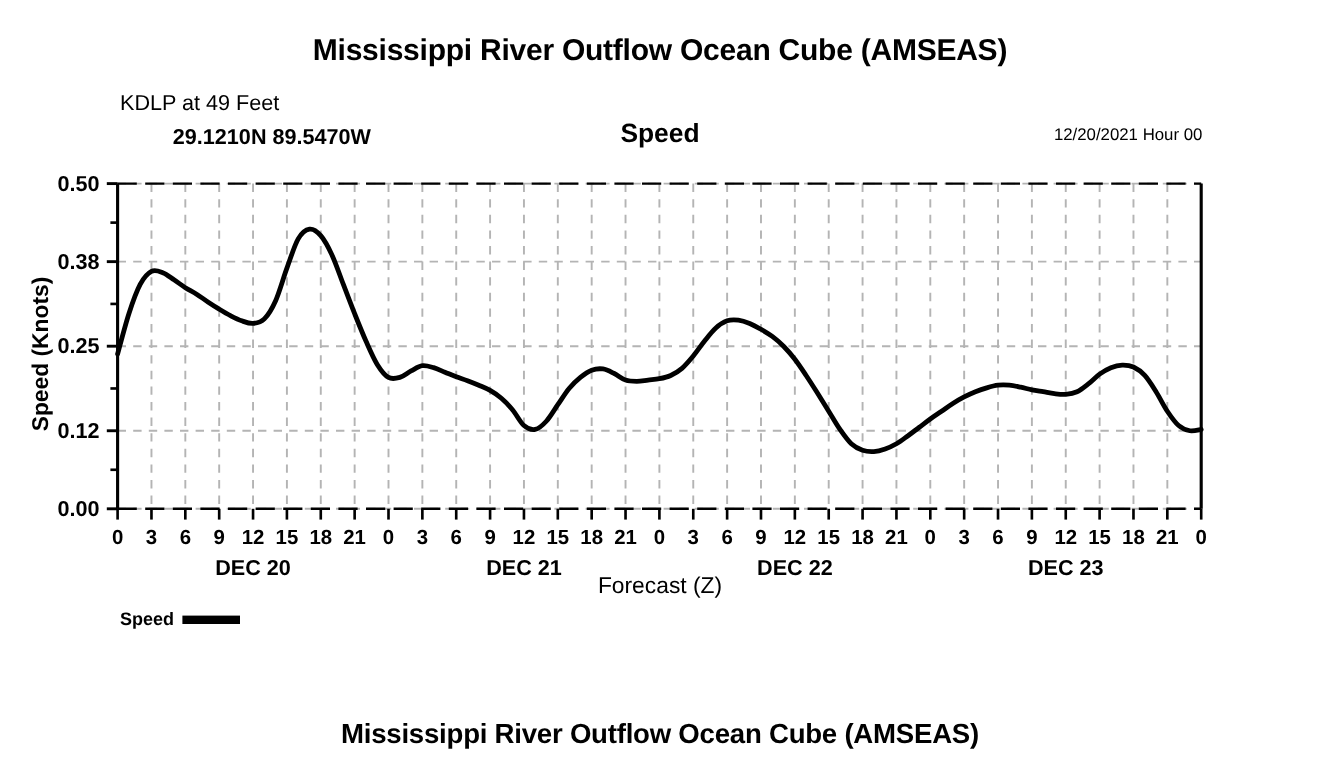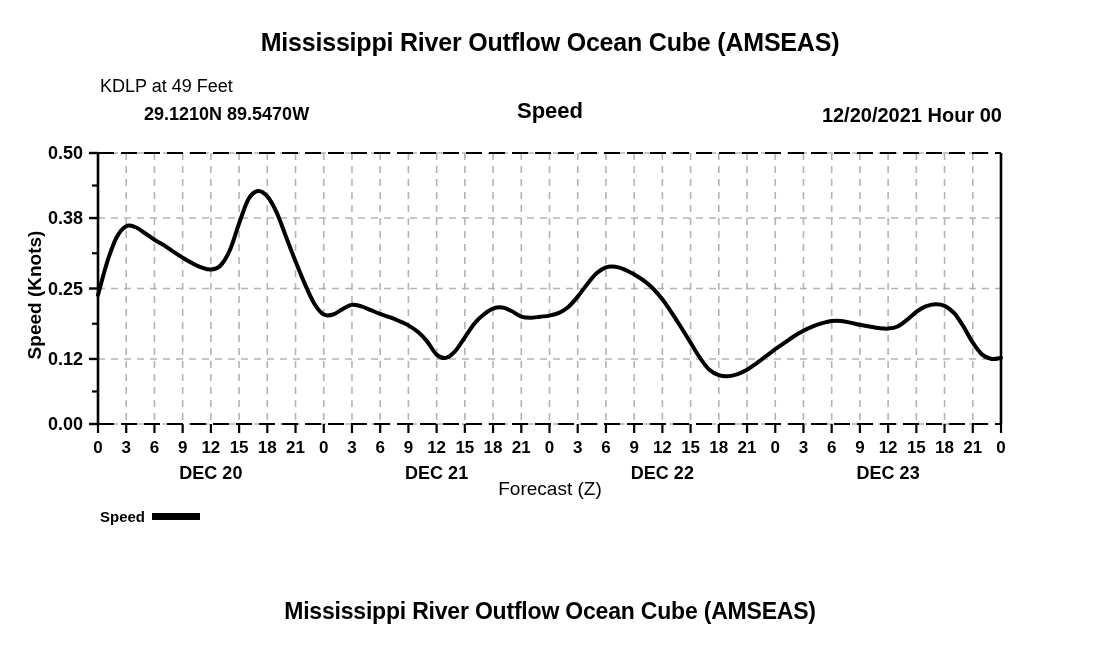--- a/index.html
+++ b/index.html
@@ -56,22 +56,22 @@
     position: absolute;
     left: 0; top: 98px;
     width: 1100px;
     text-align: center;
     font-size: 22px;
     font-weight: bold;
   }
   .run-stamp {
     position: absolute;
     right: 98px; top: 104px;
-    font-size: 20px;
-    font-weight: bold;
+    font-size: 14px;
+    font-weight: normal;
     text-align: right;
   }
   .ylabel-wrap {
     position: absolute;
     left: 22px;
     top: 160px;
     height: 270px;
     width: 26px;
   }
   .ylabel-inner {

